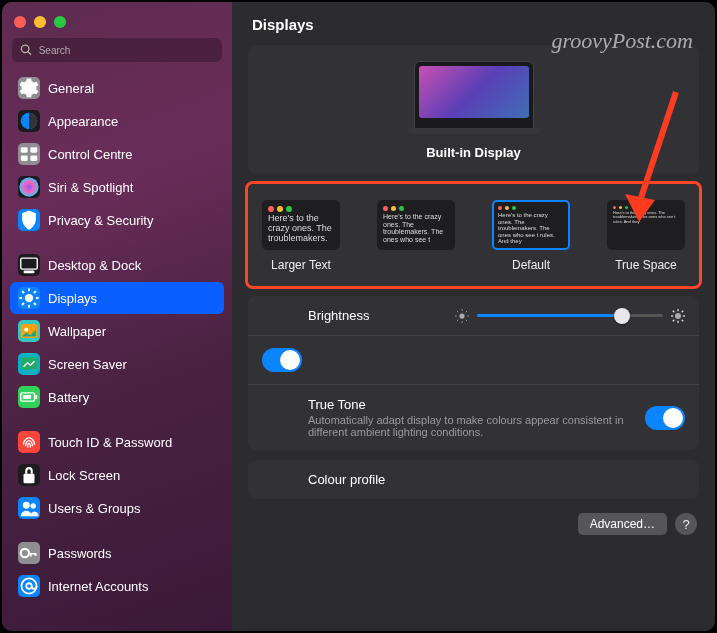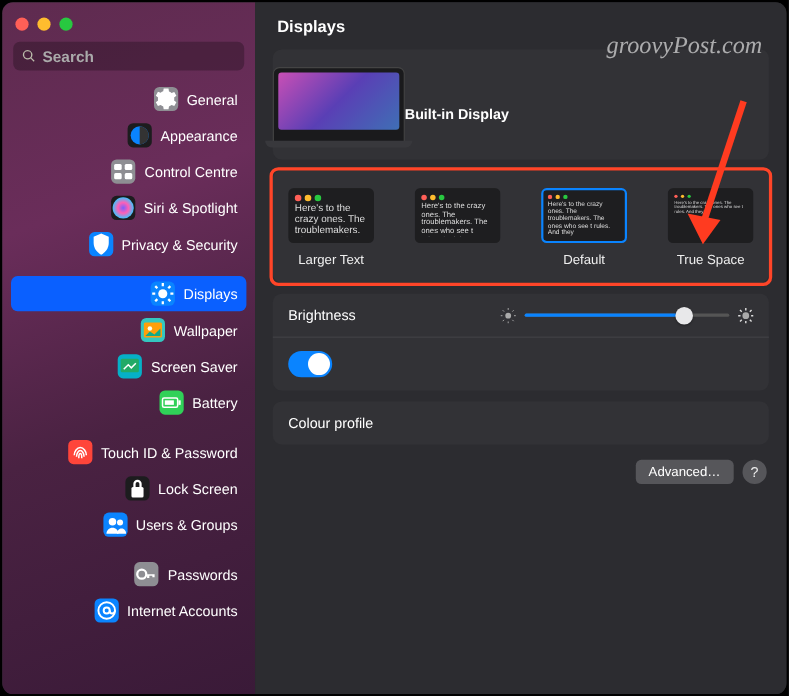--- a/index.html
+++ b/index.html
@@ -4,51 +4,51 @@
 <style>
 * { box-sizing: border-box; margin: 0; padding: 0; }
 body { font-family: -apple-system, "Helvetica Neue", Arial, sans-serif; background: #000; width: 717px; height: 633px; overflow: hidden; position: relative; }
 .window { position: relative; width: 713px; height: 629px; margin: 2px; background: #2a2a2e; border-radius: 10px; display: flex; overflow: hidden; }
 .sidebar { width: 230px; background: linear-gradient(160deg, #5e2b4f 0%, #6a2d5a 30%, #4a2242 60%, #3a1a38 100%); display: flex; flex-direction: column; padding: 8px 0 0 0; }
 .traffic { display: flex; gap: 8px; padding: 6px 12px 10px 12px; }
 .tdot { width: 12px; height: 12px; border-radius: 50%; }
 .tred { background: #ff5f57; } .tyel { background: #febc2e; } .tgrn { background: #28c840; }
 .searchwrap { margin: 0 10px 10px 10px; background: rgba(0,0,0,0.25); border-radius: 6px; display: flex; align-items: center; padding: 5px 8px; }
 .searchwrap svg { width: 14px; height: 14px; fill: #bba; margin-right: 6px; }
-.searchwrap input { background: transparent; border: none; outline: none; color: #ccc; font-size: 14px; width: 100%; font-weight: bold; }
+.searchwrap input { background: transparent; border: none; outline: none; color: #ccc; font-size: 10px; width: 100%; }
 .searchwrap input::placeholder { color: #aaa; }
 .sidelist { flex: 1; overflow-y: auto; padding: 0 8px; }
-.sideitem { display: flex; align-items: center; padding: 5px 8px; border-radius: 6px; color: #fff; font-size: 13px; cursor: pointer; margin-bottom: 1px; justify-content: flex-end; }
+.sideitem { display: flex; align-items: center; padding: 5px 8px; border-radius: 6px; color: #fff; font-size: 13px; cursor: pointer; margin-bottom: 1px; }
 .sideitem.sel { background: #0a60ff; }
 .sideitem .ico { width: 22px; height: 22px; border-radius: 5px; margin-right: 8px; display: flex; align-items: center; justify-content: center; font-size: 13px; }
 .sidegap { height: 12px; }
 .main { flex: 1; background: #2c2c30; display: flex; flex-direction: column; position: relative; }
 .titlebar { padding: 14px 20px 8px 20px; }
 .titlebar h1 { color: #fff; font-size: 15px; font-weight: 700; }
 .content { flex: 1; padding: 4px 16px 10px 16px; overflow-y: auto; }
 .card { background: #323236; border-radius: 8px; margin-bottom: 10px; }
-.devcard { padding: 16px 0 14px 0; display: flex; flex-direction: row; align-items: center; }
+.devcard { padding: 16px 0 14px 0; display: flex; flex-direction: column; align-items: center; }
 .laptop { width: 120px; height: 70px; background: #1a1a1c; border-radius: 6px 6px 2px 2px; position: relative; border: 1px solid #444; }
 .laptop::before { content: ""; position: absolute; top: 4px; left: 4px; right: 4px; bottom: 12px; background: linear-gradient(135deg, #c94fb5, #5a3fb5, #3f6fb5); border-radius: 3px; }
 .laptop::after { content: ""; position: absolute; bottom: -4px; left: -8px; right: -8px; height: 6px; background: #38383c; border-radius: 0 0 6px 6px; }
 .devname { color: #fff; font-size: 13px; font-weight: 600; margin-top: 14px; }
 .rescard { padding: 16px 14px 14px 14px; position: relative; }
 .highlight { position: absolute; inset: -3px; border: 3px solid #ff4528; border-radius: 8px; pointer-events: none; }
 .resrow { display: flex; justify-content: space-between; align-items: flex-start; gap: 8px; }
 .resopt { display: flex; flex-direction: column; align-items: center; cursor: pointer; }
 .thumb { width: 78px; height: 50px; background: #1e1e20; border-radius: 5px; border: 2px solid transparent; padding: 4px; display: flex; flex-direction: column; overflow: hidden; }
 .thumb.sel { border-color: #0a84ff; }
 .tdots { display: flex; gap: 3px; margin-bottom: 2px; }
 .tdots span { border-radius: 50%; }
 .tdots .r { background: #ff5f57; } .tdots .y { background: #febc2e; } .tdots .g { background: #28c840; }
 .ttxt { color: #ddd; line-height: 1.1; overflow: hidden; }
 .reslabel { color: #eee; font-size: 12px; margin-top: 8px; text-align: center; min-height: 14px; }
 .settingrow { padding: 12px 14px; display: flex; align-items: center; color: #fff; font-size: 13px; border-top: 1px solid #424246; }
 .settingrow:first-child { border-top: none; }
-.settingrow .lbl { flex: 1; }
+.settingrow .lbl { flex: 1; margin-left: 46px; }
 .settingrow .sub { color: #9a9a9e; font-size: 11px; margin-top: 2px; }
 .slider { display: flex; align-items: center; gap: 8px; width: 230px; }
 .slider svg { width: 14px; height: 14px; fill: #aaa; }
 .track { flex: 1; height: 3px; background: #555; border-radius: 2px; position: relative; }
 .trackfill { position: absolute; left: 0; top: 0; bottom: 0; width: 78%; background: #0a84ff; border-radius: 2px; }
 .knob { position: absolute; left: 78%; top: 50%; width: 16px; height: 16px; background: #e8e8ea; border-radius: 50%; transform: translate(-50%, -50%); box-shadow: 0 1px 2px rgba(0,0,0,0.4); }
 .toggle { width: 40px; height: 24px; background: #0a84ff; border-radius: 12px; position: relative; cursor: pointer; }
 .toggle::after { content: ""; position: absolute; right: 2px; top: 2px; width: 20px; height: 20px; background: #fff; border-radius: 50%; }
 .popup { background: #48484c; color: #eee; font-size: 12px; padding: 3px 8px; border-radius: 5px; display: flex; align-items: center; gap: 6px; cursor: pointer; }
 .popup svg { width: 8px; height: 10px; fill: #ccc; }
@@ -120,20 +120,29 @@
         </div>
         <div class="sideitem">
           <div class="ico" style="background: rgb(10, 132, 255);">
             <svg viewBox="0 0 16 16" fill="#fff">
               <path d="M8 1l5 2v4c0 4-2.5 6.5-5 8-2.5-1.5-5-4-5-8V3z"></path>
             </svg>
           </div>
           <span>Privacy &amp; Security</span>
         </div>
         <div class="sidegap"></div>
+        <div class="sideitem">
+          <div class="ico" style="background: rgb(28, 28, 30);">
+            <svg viewBox="0 0 16 16" fill="#fff">
+              <rect x="2" y="3" width="12" height="8" rx="1" fill="none" stroke="#fff"></rect>
+              <rect x="4" y="12" width="8" height="2" rx="1"></rect>
+            </svg>
+          </div>
+          <span>Desktop &amp; Dock</span>
+        </div>
         <div class="sideitem sel">
           <div class="ico" style="background: rgb(10, 132, 255);">
             <svg viewBox="0 0 16 16" fill="#fff">
               <circle cx="8" cy="8" r="3"></circle>
               <g stroke="#fff" stroke-width="1.5">
                 <line x1="8" y1="1" x2="8" y2="3"></line>
                 <line x1="8" y1="13" x2="8" y2="15"></line>
                 <line x1="1" y1="8" x2="3" y2="8"></line>
                 <line x1="13" y1="8" x2="15" y2="8"></line>
                 <line x1="3" y1="3" x2="4.4" y2="4.4"></line>
@@ -321,20 +330,27 @@
                   <line x1="12.2" y1="12.2" x2="14" y2="14"></line>
                   <line x1="2" y1="14" x2="3.8" y2="12.2"></line>
                   <line x1="12.2" y1="3.8" x2="14" y2="2"></line>
                 </g>
               </svg>
           </div>
         </div>
         <div class="settingrow">
           <div class="toggle"></div>
         </div>
+        <div class="settingrow">
+          <div class="lbl">
+            <div>True Tone</div>
+            <div class="sub">Automatically adapt display to make colours appear consistent in different ambient lighting conditions.</div>
+          </div>
+          <div class="toggle"></div>
+        </div>
       </div>
 
       <div class="card">
         <div class="settingrow">
           <div class="lbl">Colour profile</div>
         </div>
       </div>
 
       <div class="footer">
         <button class="btn">Advanced…</button>

